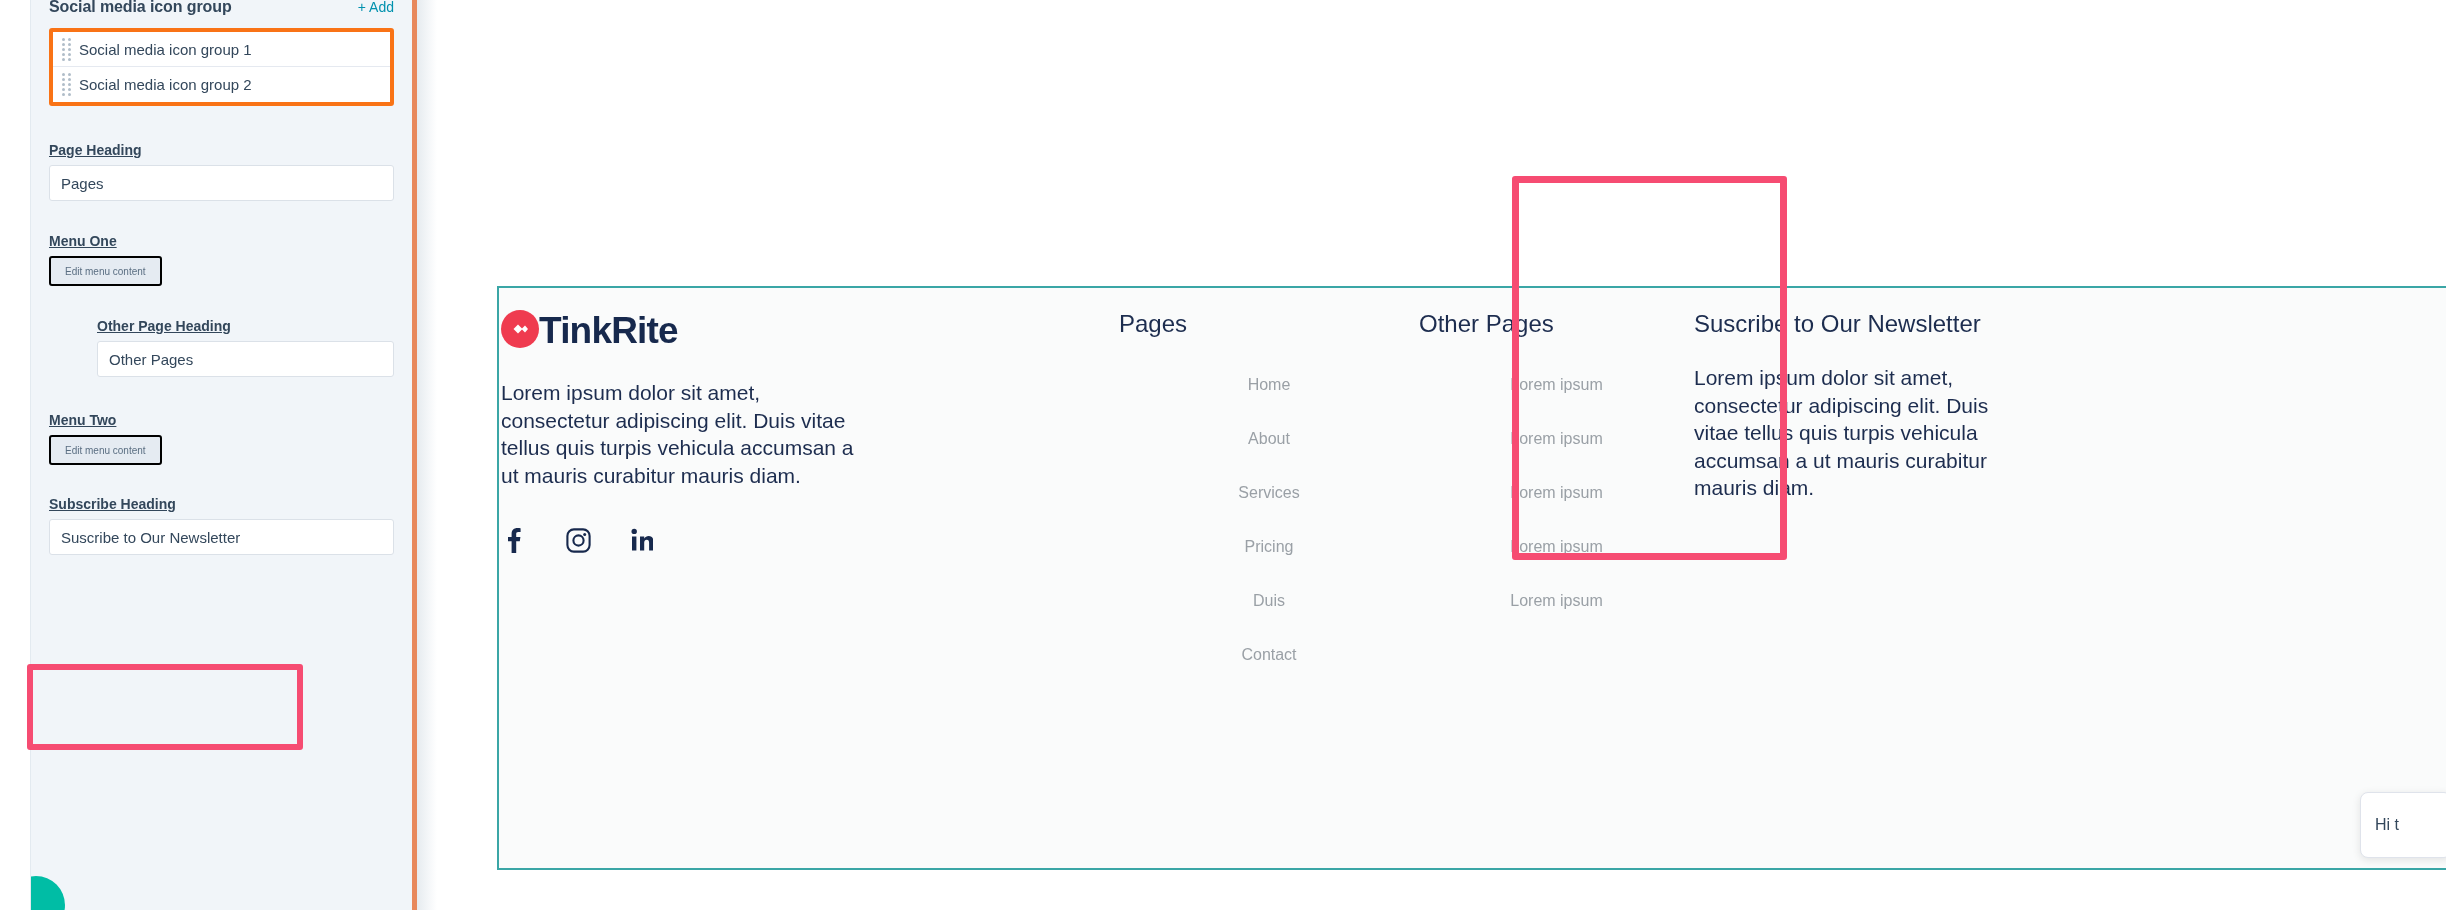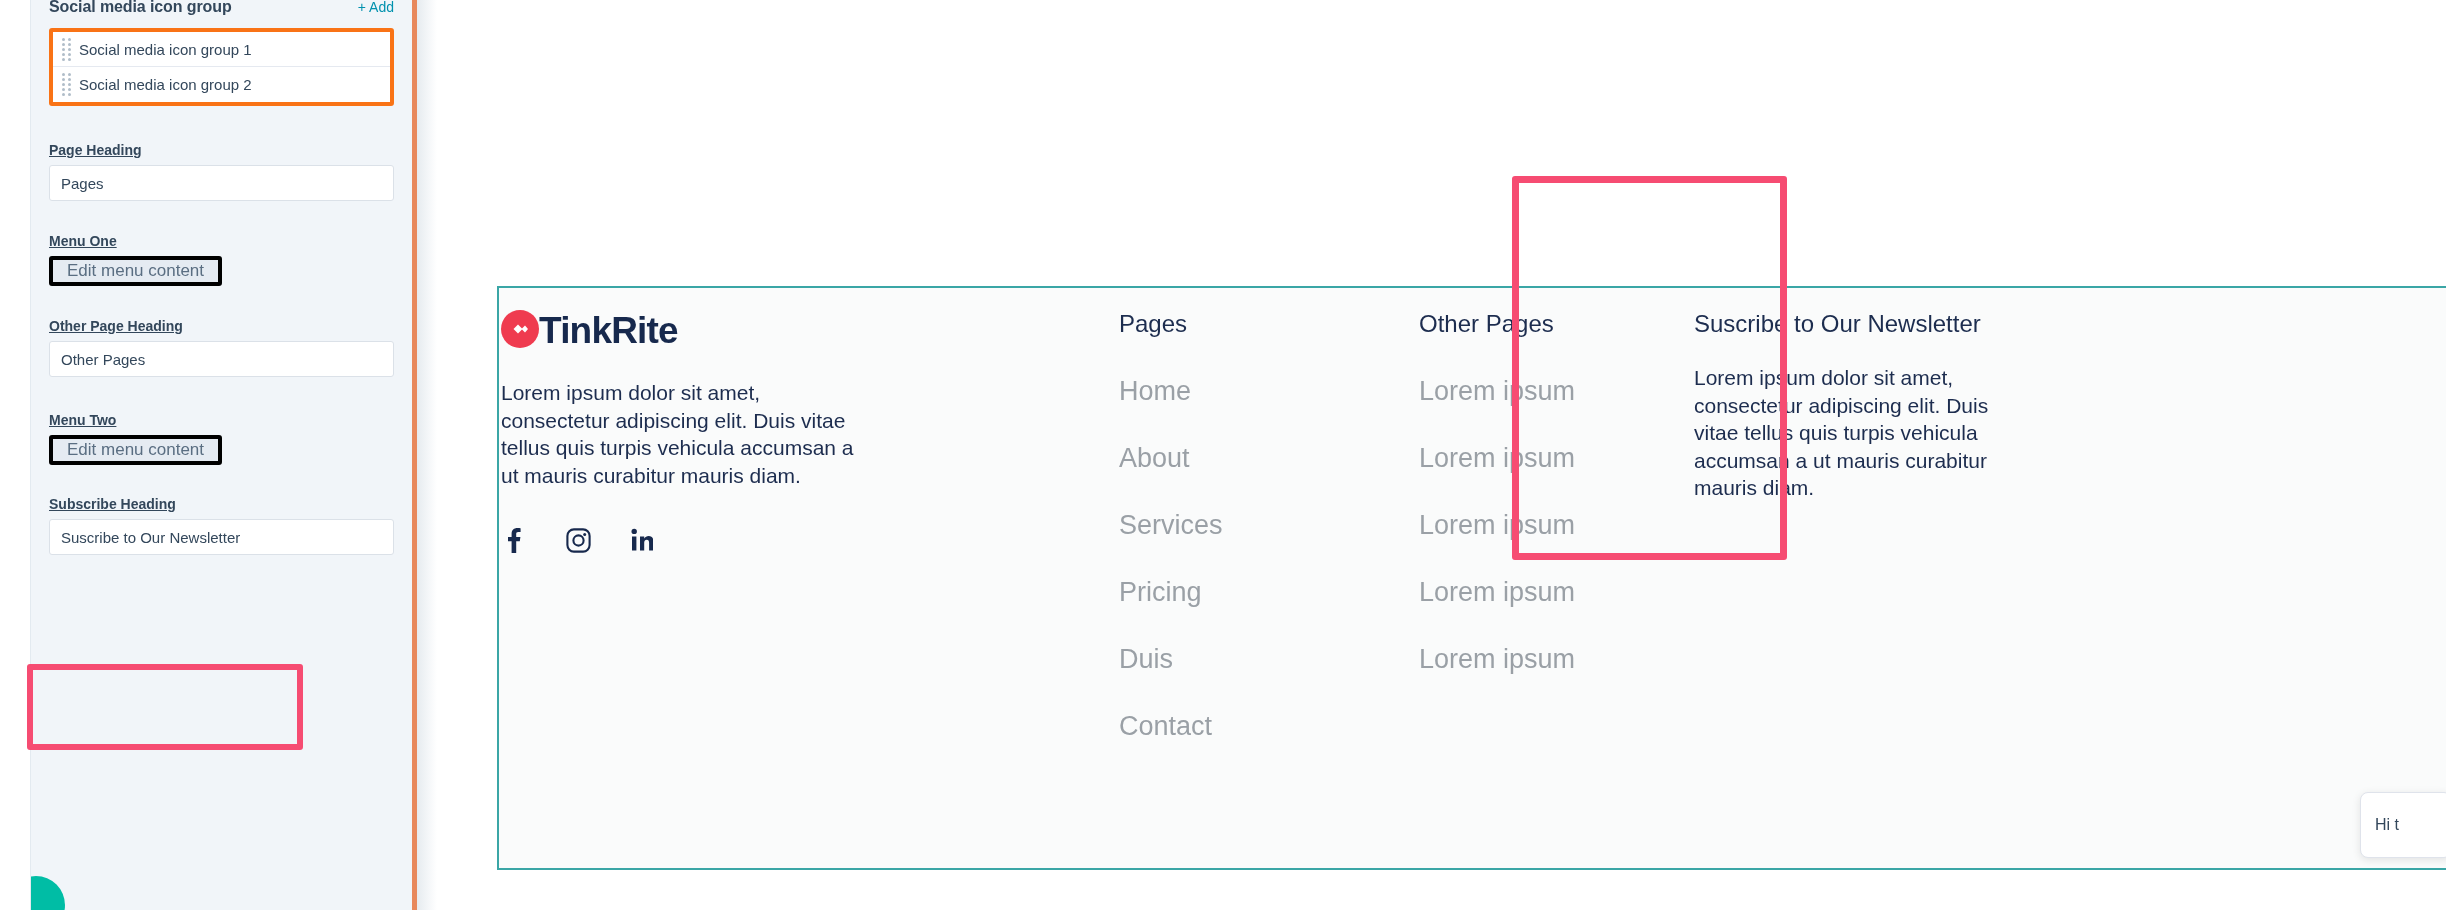--- a/index.html
+++ b/index.html
@@ -74,22 +74,22 @@
   }
   .sb-input {
     margin: 0 18px; height: 36px;
     background: #ffffff; border: 1px solid #dbe1e8; border-radius: 3px;
     display: flex; align-items: center; padding: 0 11px;
     font-size: 15px; color: #33475b;
   }
   .sb-btn {
     margin: 0 18px; display: inline-flex; align-items: center; justify-content: center;
     height: 30px; padding: 0 14px;
-    background: #e5ebf2; border: 4px solid #000000; border-radius: 3px;
-    font-size: 17px; color: #5a6e82; cursor: pointer;
+    background: #e5ebf2; border: 2px solid #000000; border-radius: 3px;
+    font-size: 10px; color: #5a6e82; cursor: pointer;
   }
   .sb-btn-wrap { display: flex; }
 
   .sb-sec { margin-top: 20px; }
 
   
   .highlight-box {
     position: absolute;
     border: 6px solid #f64c72;
     border-radius: 3px;
@@ -140,21 +140,21 @@
     font-size: 21px; line-height: 1.31; color: #1d2d4f;
     width: 360px;
   }
   .social-row { margin-top: 38px; display: flex; align-items: center; gap: 38px; }
   .soc { width: 26px; height: 26px; display:flex; align-items:center; justify-content:center; cursor:pointer; }
 
   .fcol-title {
     font-size: 24px; color: #1d2d4f; font-weight: 400; margin-bottom: 38px;
   }
   .flink {
-    font-size: 27px; color: #9aa0a6; margin-bottom: 36px; cursor: pointer;
+    font-size: 16px; color: #9aa0a6; margin-bottom: 36px; cursor: pointer; text-align: center;
   }
   .fcol-other .flink { margin-bottom: 36px; }
   .fcol-sub .fcol-title { margin-bottom: 26px; }
   .sub-copy {
     font-size: 21px; line-height: 1.31; color: #1d2d4f; width: 330px;
   }
 
   #hl-other-pages {
     left: 1075px; top: 176px; width: 275px; height: 384px;
     border-width: 7px;
@@ -224,21 +224,21 @@
         <div class="sb-input">Pages</div>
       </div>
 
       <div class="sb-sec" style="margin-top:32px;">
         <div class="sb-field-label">Menu One</div>
         <div class="sb-btn-wrap">
           <div class="sb-btn">Edit menu content</div>
         </div>
       </div>
 
-      <div class="sb-sec" style="margin-top:32px;">
+      <div class="sb-sec" style="margin-top:32px;padding-left:48px;">
         <div class="sb-field-label">Other Page Heading</div>
         <div class="sb-input">Other Pages</div>
       </div>
 
       <div class="sb-sec" style="margin-top:35px;">
         <div class="sb-field-label">Menu Two</div>
         <div class="sb-btn-wrap">
           <div class="sb-btn">Edit menu content</div>
         </div>
       </div>

